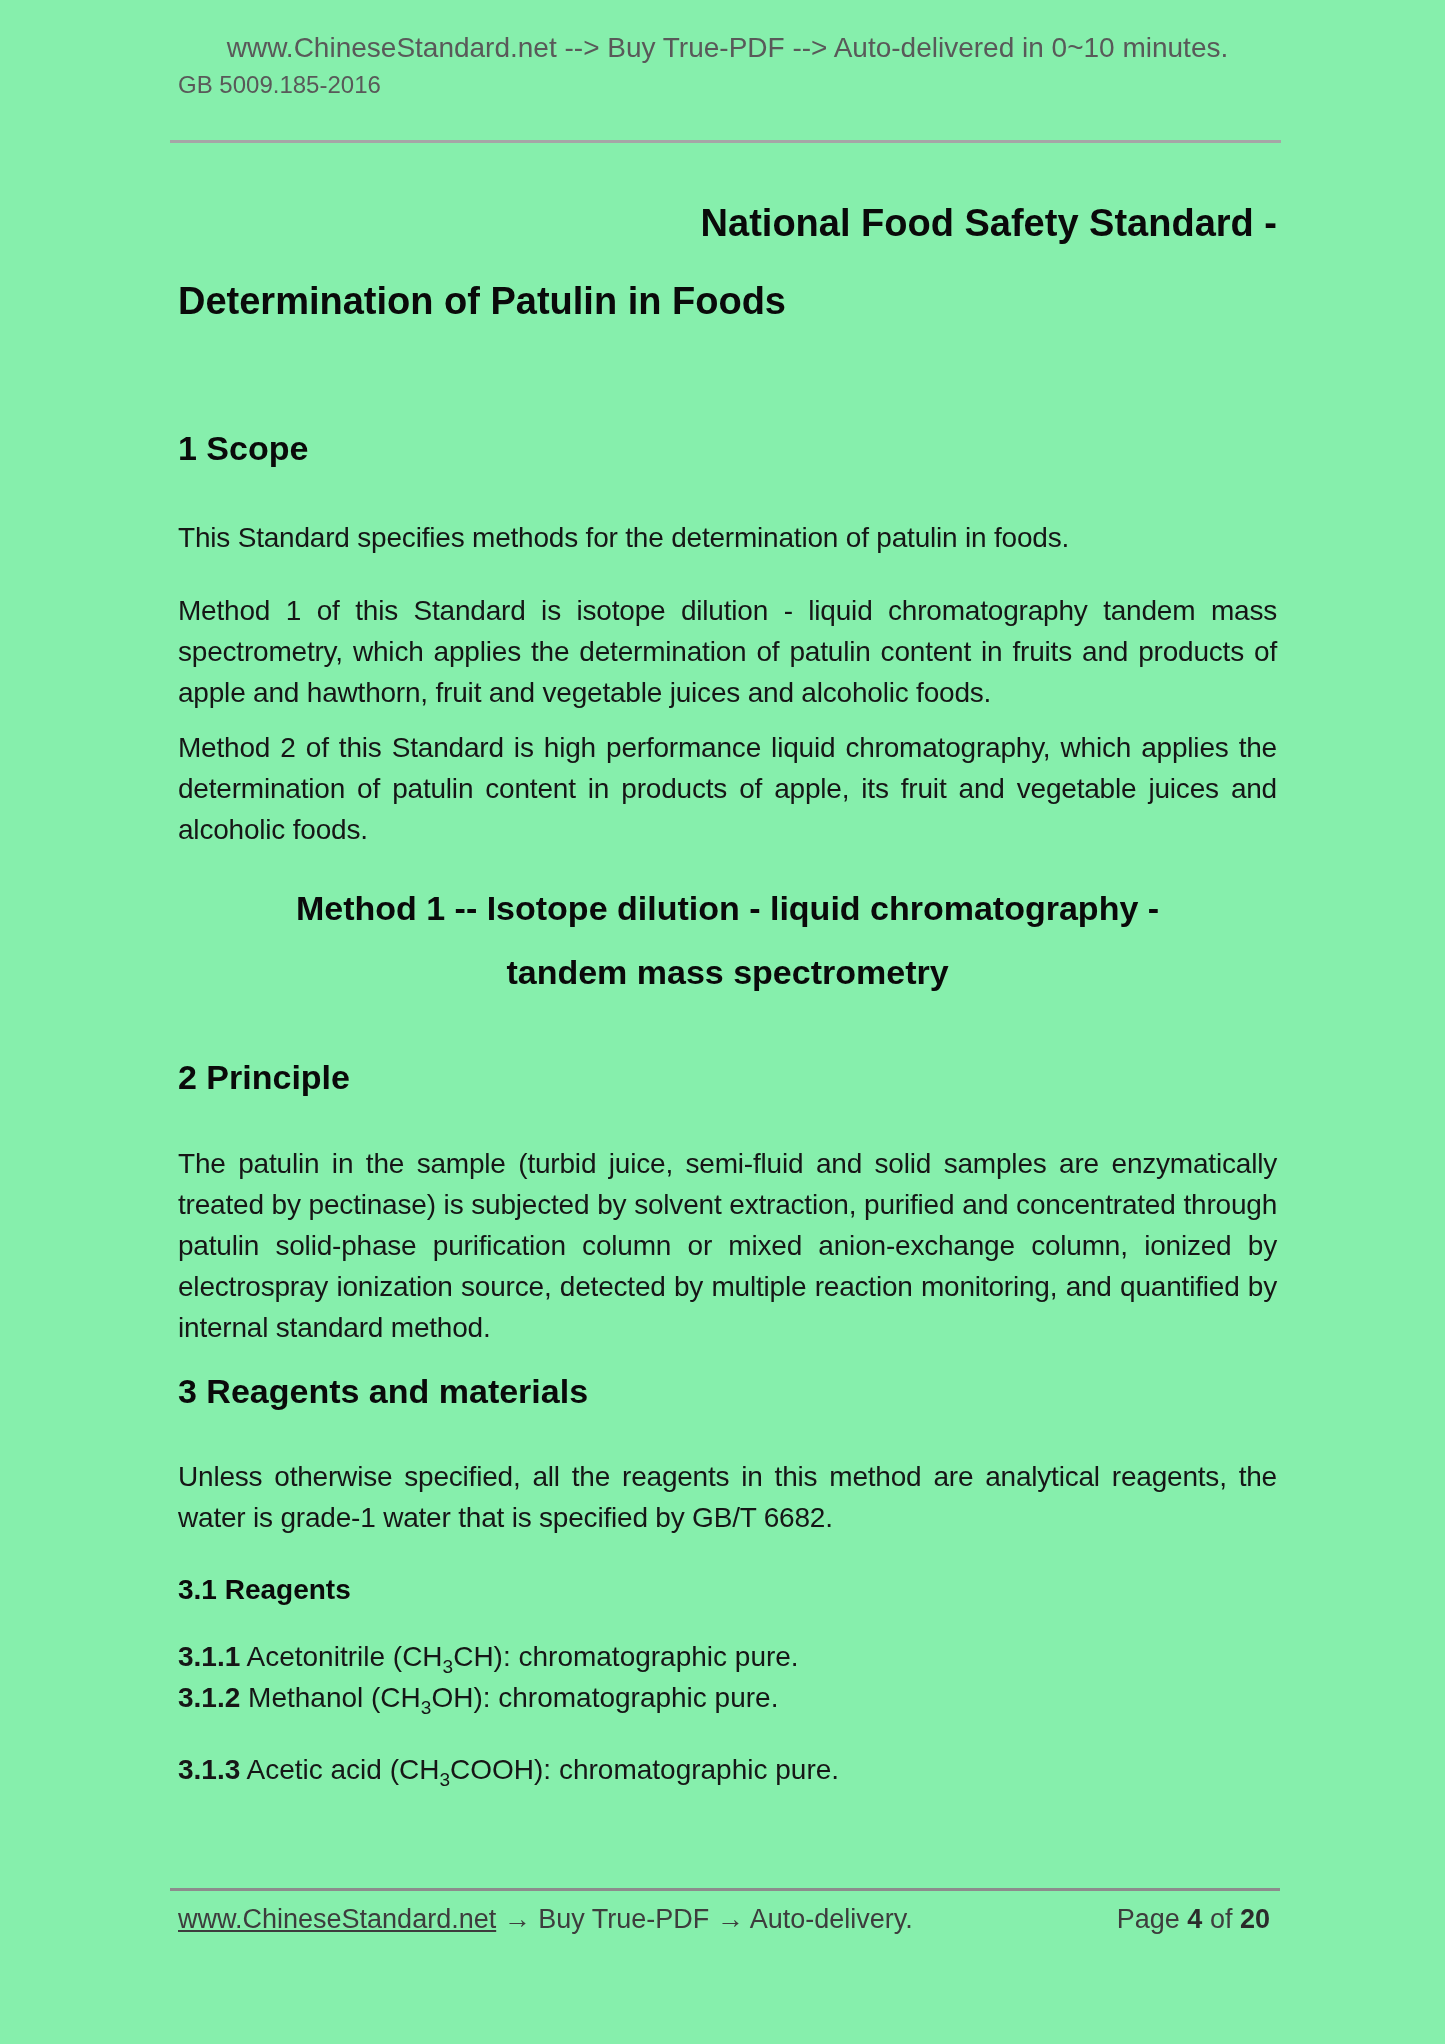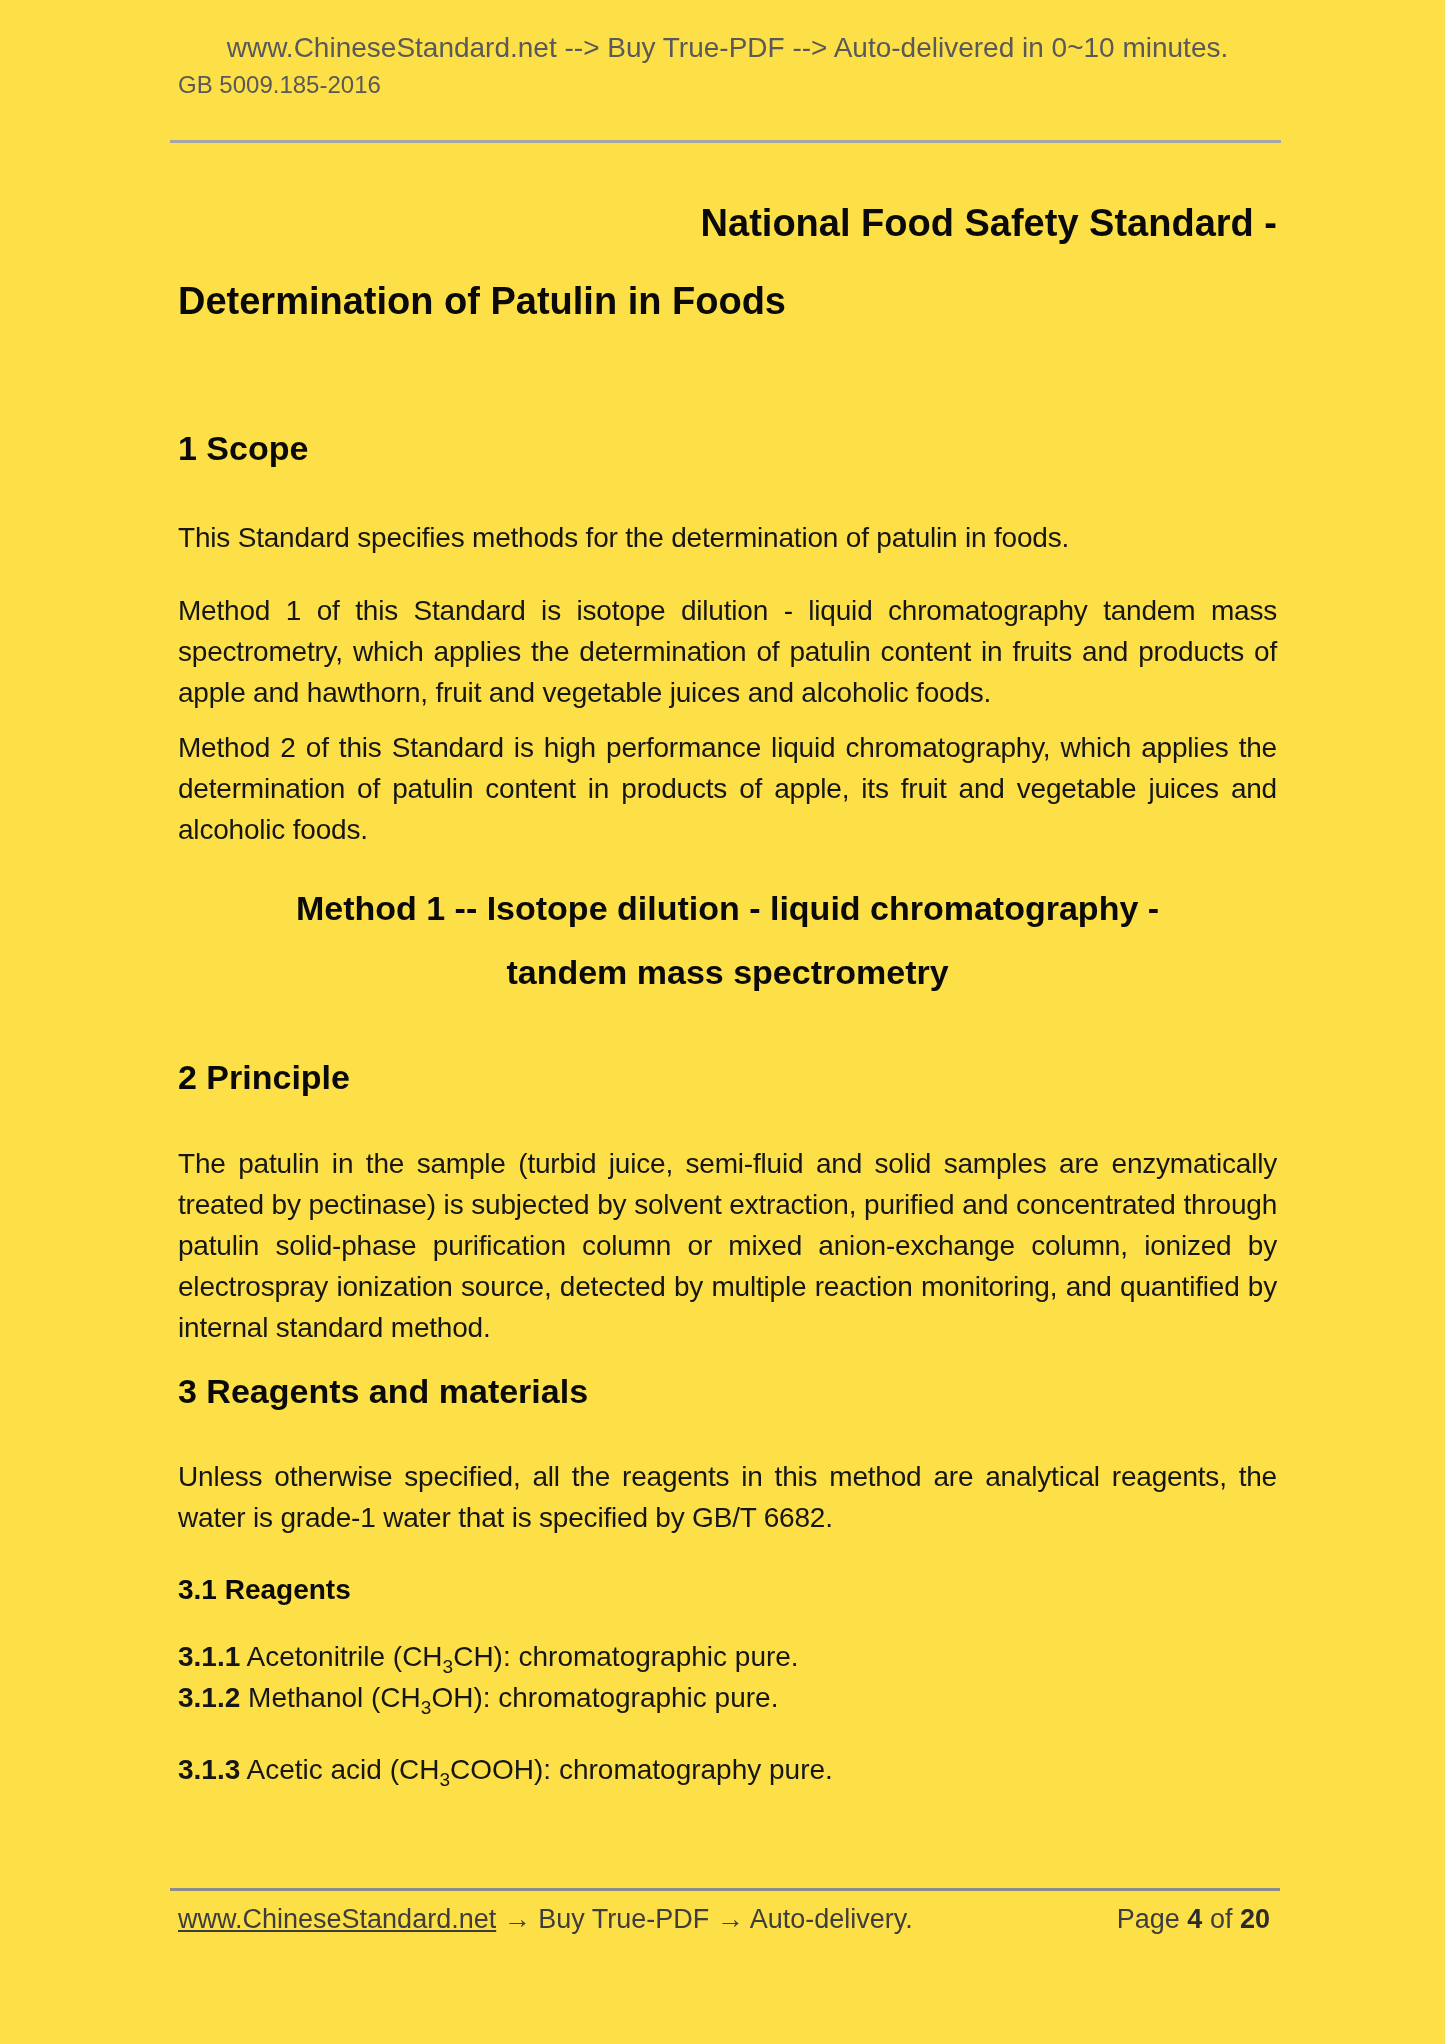--- a/index.html
+++ b/index.html
@@ -1,20 +1,20 @@
 <!DOCTYPE html>
 <html><head>
 <meta charset="utf-8">
 <style>
   * { margin:0; padding:0; box-sizing:border-box; }
   html,body { background:#ffffff; }
   .page {
     position:relative;
     width:1445px; height:2044px;
-    background:#fde047;
+    background:#86efac;
     font-family:"Liberation Sans", sans-serif;
     overflow:hidden;
   }
   .content { position:absolute; left:178px; right:168px; top:0; }
 
   .hdr1 { margin-top:30px; font-size:28px; line-height:36px; text-align:center; color:#595959; }
   .hdr2 { margin-top:4px;  font-size:24px; line-height:30px; color:#595959; }
   .rule-top {
     margin-top:40px; height:3px; background:#a6a6a6;
     position:relative; left:-8px; width:calc(100% + 12px);
@@ -89,21 +89,21 @@
 
     <div class="sec-h h-reagents">3 Reagents and materials</div>
     <p class="body-p p-reagents">Unless otherwise specified, all the reagents in this method are analytical reagents, the water is grade-1 water that is specified by GB/T 6682.</p>
 
     <div class="sub-h">3.1 Reagents</div>
 
     <p class="reagent item1"><b class="num">3.1.1</b><span> Acetonitrile (CH</span><sub>3</sub><span>CH): chromatographic pure.</span></p>
 
     <p class="reagent item2"><b class="num">3.1.2</b><span> Methanol (CH</span><sub>3</sub><span>OH): chromatographic pure.</span></p>
 
-    <p class="reagent item3"><b class="num">3.1.3</b><span> Acetic acid (CH</span><sub>3</sub><span>COOH): chromatography pure.</span></p>
+    <p class="reagent item3"><b class="num">3.1.3</b><span> Acetic acid (CH</span><sub>3</sub><span>COOH): chromatographic pure.</span></p>
 
   </div>
 
   <div class="rule-bottom"></div>
   <div class="footer-row">
     <span><span class="f-link">www.ChineseStandard.net</span><span> → Buy True-PDF → Auto-delivery.</span></span>
     <span class="f-page"><span>Page</span> <b>4</b> <span>of</span> <b>20</b></span>
   </div>
 </div>
 

